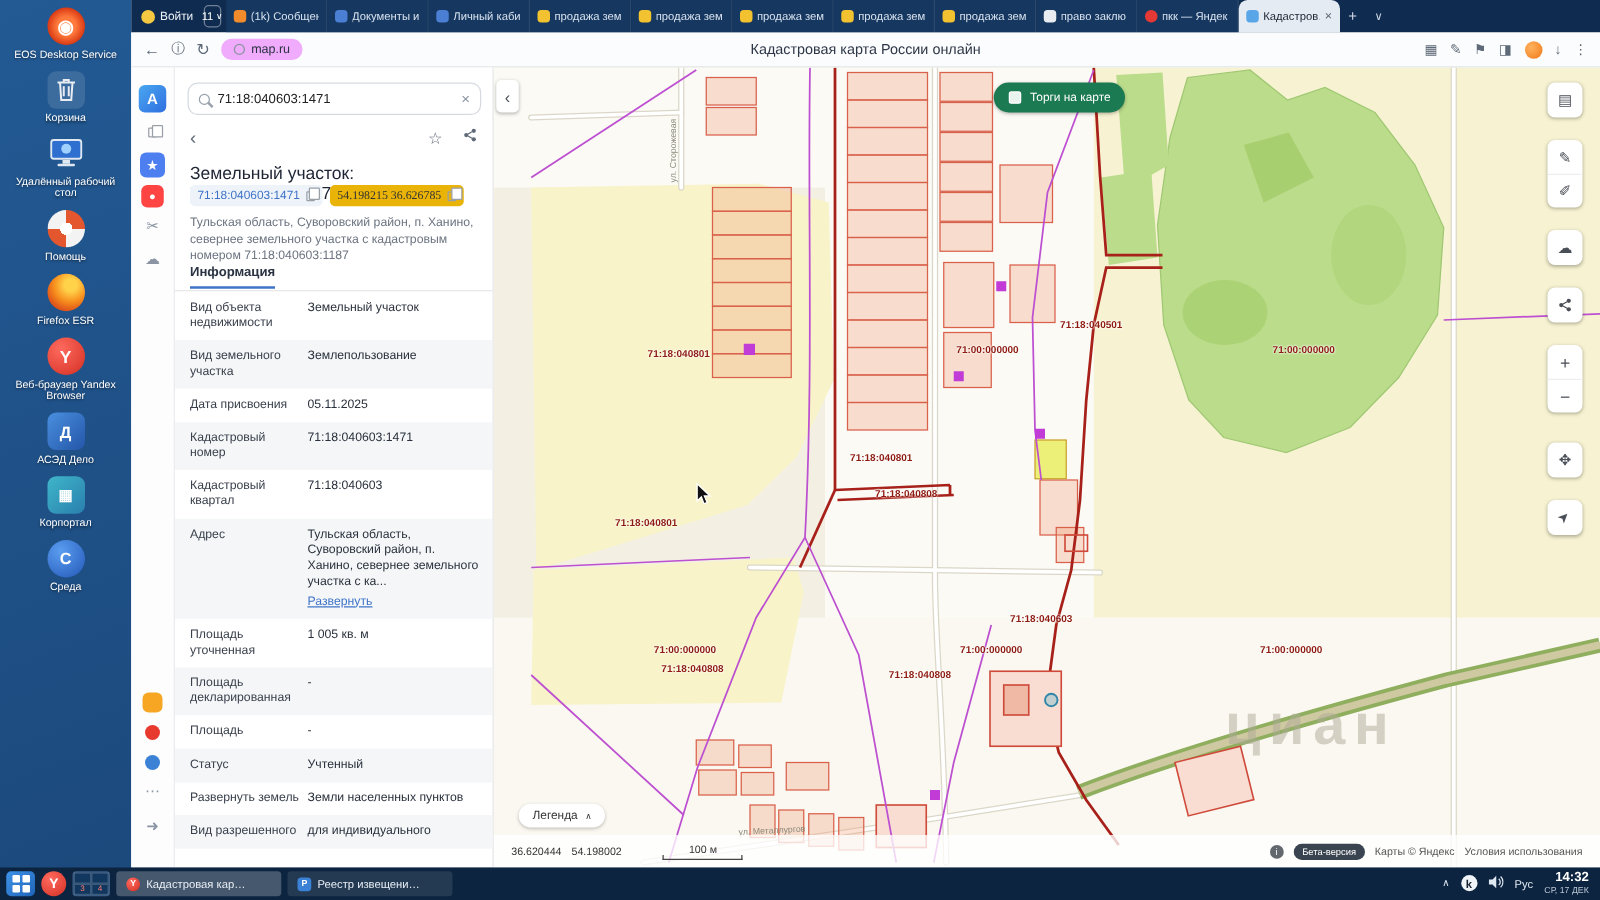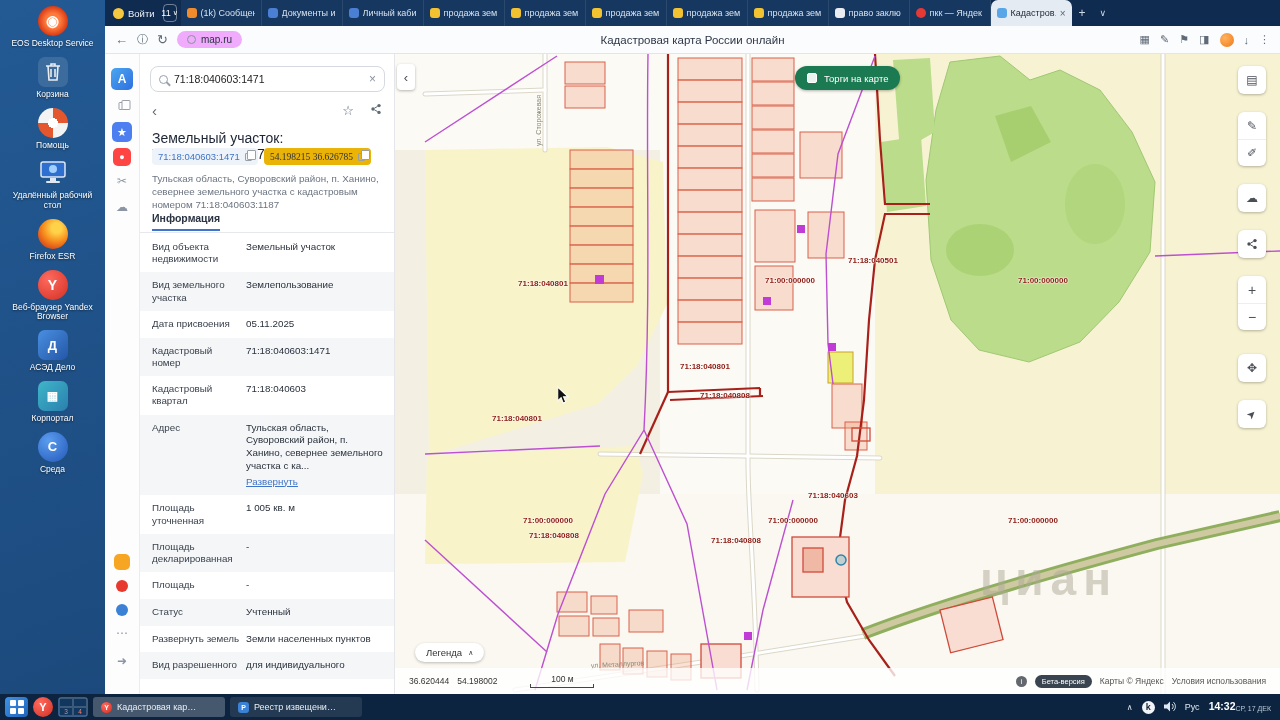--- a/index.html
+++ b/index.html
@@ -93,21 +93,21 @@
 .grid4 span{background:#fff;border-radius:1px;}
 .tb-y{width:20px;height:20px;border-radius:50%;background:radial-gradient(circle at 35% 30%,#ff6a5e,#d32f23);color:#fff;font-size:11px;font-weight:bold;display:flex;align-items:center;justify-content:center;cursor:pointer;}
 .tb-switch{width:30px;height:20px;background:#12375f;border:1px solid #3a5e86;border-radius:3px;display:grid;grid-template-columns:1fr 1fr;grid-template-rows:1fr 1fr;cursor:pointer;}
 .tb-switch span{display:flex;align-items:center;justify-content:center;font-size:6.5px;color:#ff7a6a;border:0.5px solid rgba(255,255,255,.18);}
 .task{height:20px;display:flex;align-items:center;gap:5px;padding:0 8px;border-radius:3px;background:rgba(255,255,255,.10);color:#e8eef5;font-size:9px;width:132px;cursor:pointer;}
 .task.active{background:rgba(255,255,255,.24);}
 .task .ticon{width:11px;height:11px;border-radius:3px;flex:none;display:flex;align-items:center;justify-content:center;font-size:7px;color:#fff;font-weight:bold;}
 .task .ttext{white-space:nowrap;overflow:hidden;}
 .tray{margin-left:auto;display:flex;align-items:center;gap:9px;color:#dfe7f0;}
 .tr-k{width:13px;height:13px;border-radius:50%;background:#f2f5f8;color:#16212e;font-size:9px;font-weight:bold;display:flex;align-items:center;justify-content:center;cursor:pointer;}
-.clockblk{display:flex;flex-direction:row;align-items:flex-end;line-height:1.1;margin-right:4px;}
+.clockblk{display:flex;flex-direction:column;align-items:flex-end;line-height:1.1;margin-right:4px;}
 .cl-time{font-size:10.5px;font-weight:bold;color:#fff;}
 .cl-date{font-size:7px;color:#b9c6d4;}
 
 
 .cursor{position:absolute;left:556px;top:386px;pointer-events:none;z-index:50;}
 </style>
 </head>
 <body>
 
 <div class="screen">
@@ -117,35 +117,35 @@
       <span class="dg" style="background:radial-gradient(circle,#ff7a3c 0 35%,#d93a14 70%);border-radius:50%;">◉</span>
       <span class="dl">EOS Desktop Service</span>
     </div>
     <div class="dicon">
       <span class="dg" style="background:rgba(255,255,255,.12);">
         <svg width="20" height="22" viewBox="0 0 20 22">
             <path d="M3 5 L17 5 M8 5 V3 H12 V5 M5 5 L6 19 H14 L15 5 M8 8 V16 M12 8 V16" stroke="#e8edf2" stroke-width="1.6" fill="none"></path>
           </svg>
       </span>
       <span class="dl">Корзина</span>
-    </div>
-    <div class="dicon">
-      <span class="dg" style="border-radius:50%;background:radial-gradient(circle,#fff 0 5px,transparent 5px),conic-gradient(#e4572e 0 25%,#f3f3f3 25% 50%,#e4572e 50% 75%,#f3f3f3 75%);"></span>
-      <span class="dl">Помощь</span>
     </div>
     <div class="dicon">
       <span class="dg" style="background:transparent;">
         <svg width="30" height="26" viewBox="0 0 30 26">
             <rect x="3" y="2" width="24" height="15" rx="2" fill="#2e6fd0" stroke="#dfe8f2" stroke-width="1.5"></rect>
             <circle cx="15" cy="9" r="4" fill="#9fd0ff"></circle>
             <rect x="12" y="18" width="6" height="3" fill="#dfe8f2"></rect>
             <rect x="8" y="21" width="14" height="2" rx="1" fill="#dfe8f2"></rect>
           </svg>
       </span>
       <span class="dl">Удалённый рабочий стол</span>
+    </div>
+    <div class="dicon">
+      <span class="dg" style="border-radius:50%;background:radial-gradient(circle,#fff 0 5px,transparent 5px),conic-gradient(#e4572e 0 25%,#f3f3f3 25% 50%,#e4572e 50% 75%,#f3f3f3 75%);"></span>
+      <span class="dl">Помощь</span>
     </div>
     <div class="dicon">
       <span class="dg" style="border-radius:50%;background:radial-gradient(circle at 62% 30%,#ffd24a 0 18%,#f78f1e 48%,#e1581a 72%,#b33a12);"></span>
       <span class="dl">Firefox ESR</span>
     </div>
     <div class="dicon">
       <span class="dg" style="border-radius:50%;background:radial-gradient(circle at 35% 30%,#ff6a5e,#d32f23);font-size:14px;">Y</span>
       <span class="dl">Веб-браузер Yandex Browser</span>
     </div>
     <div class="dicon">

